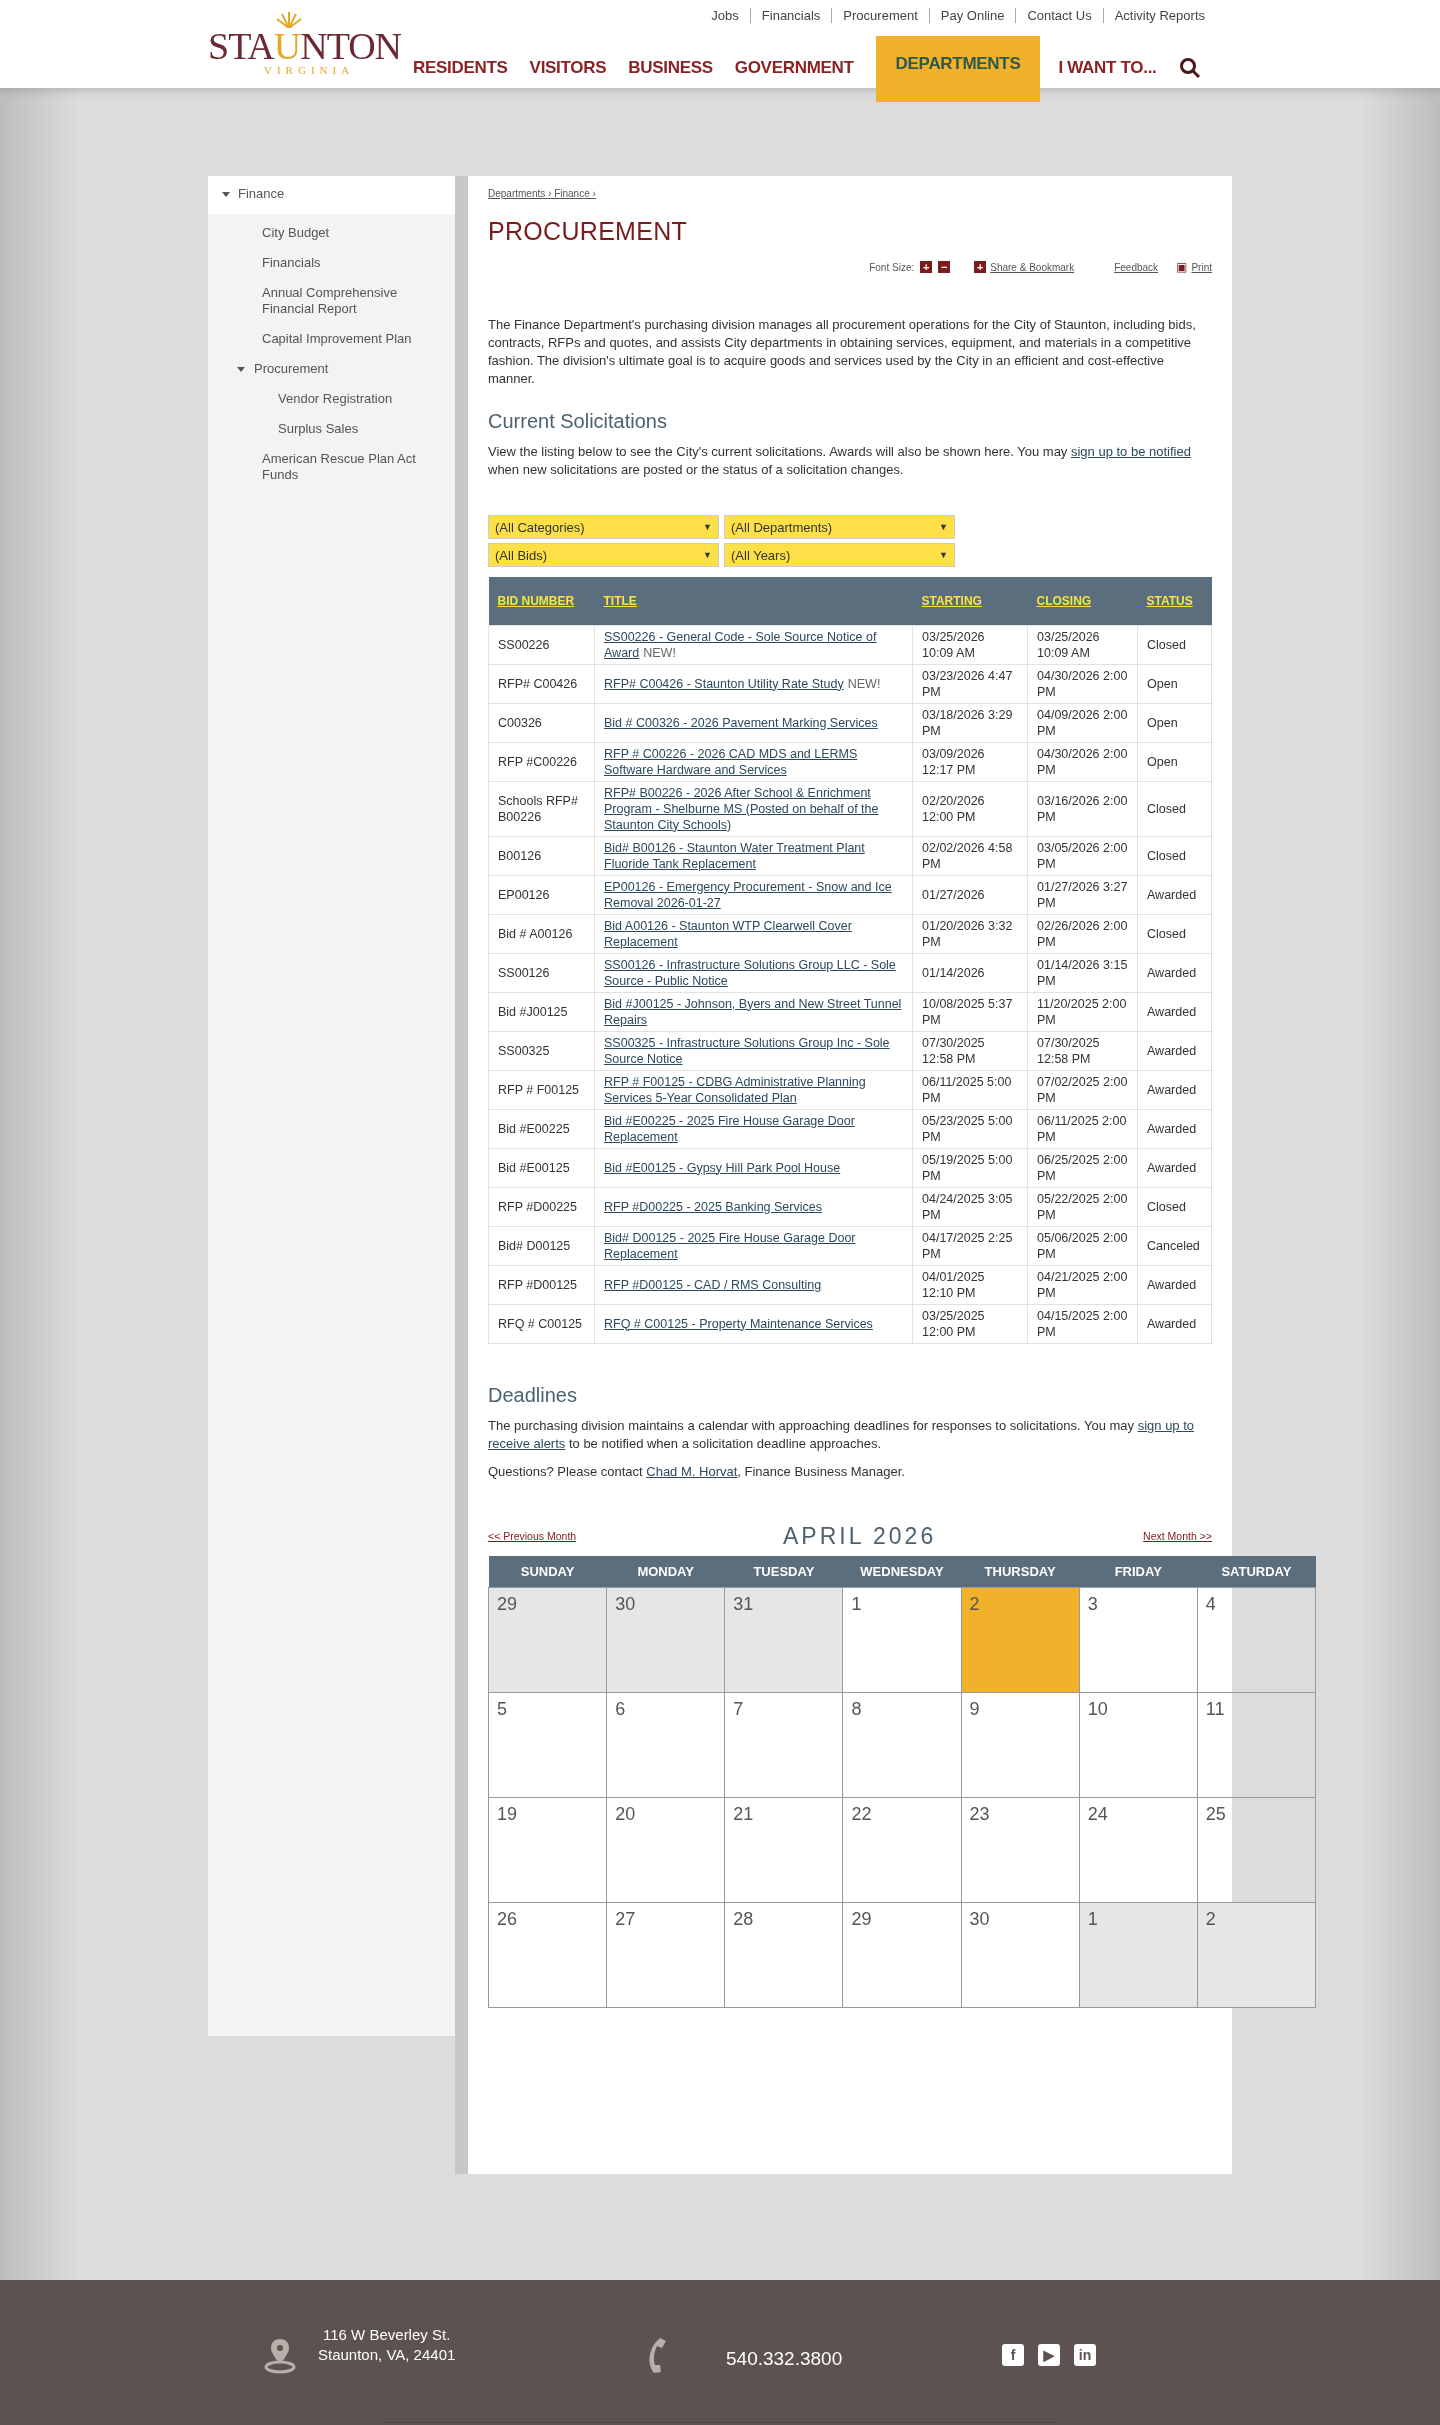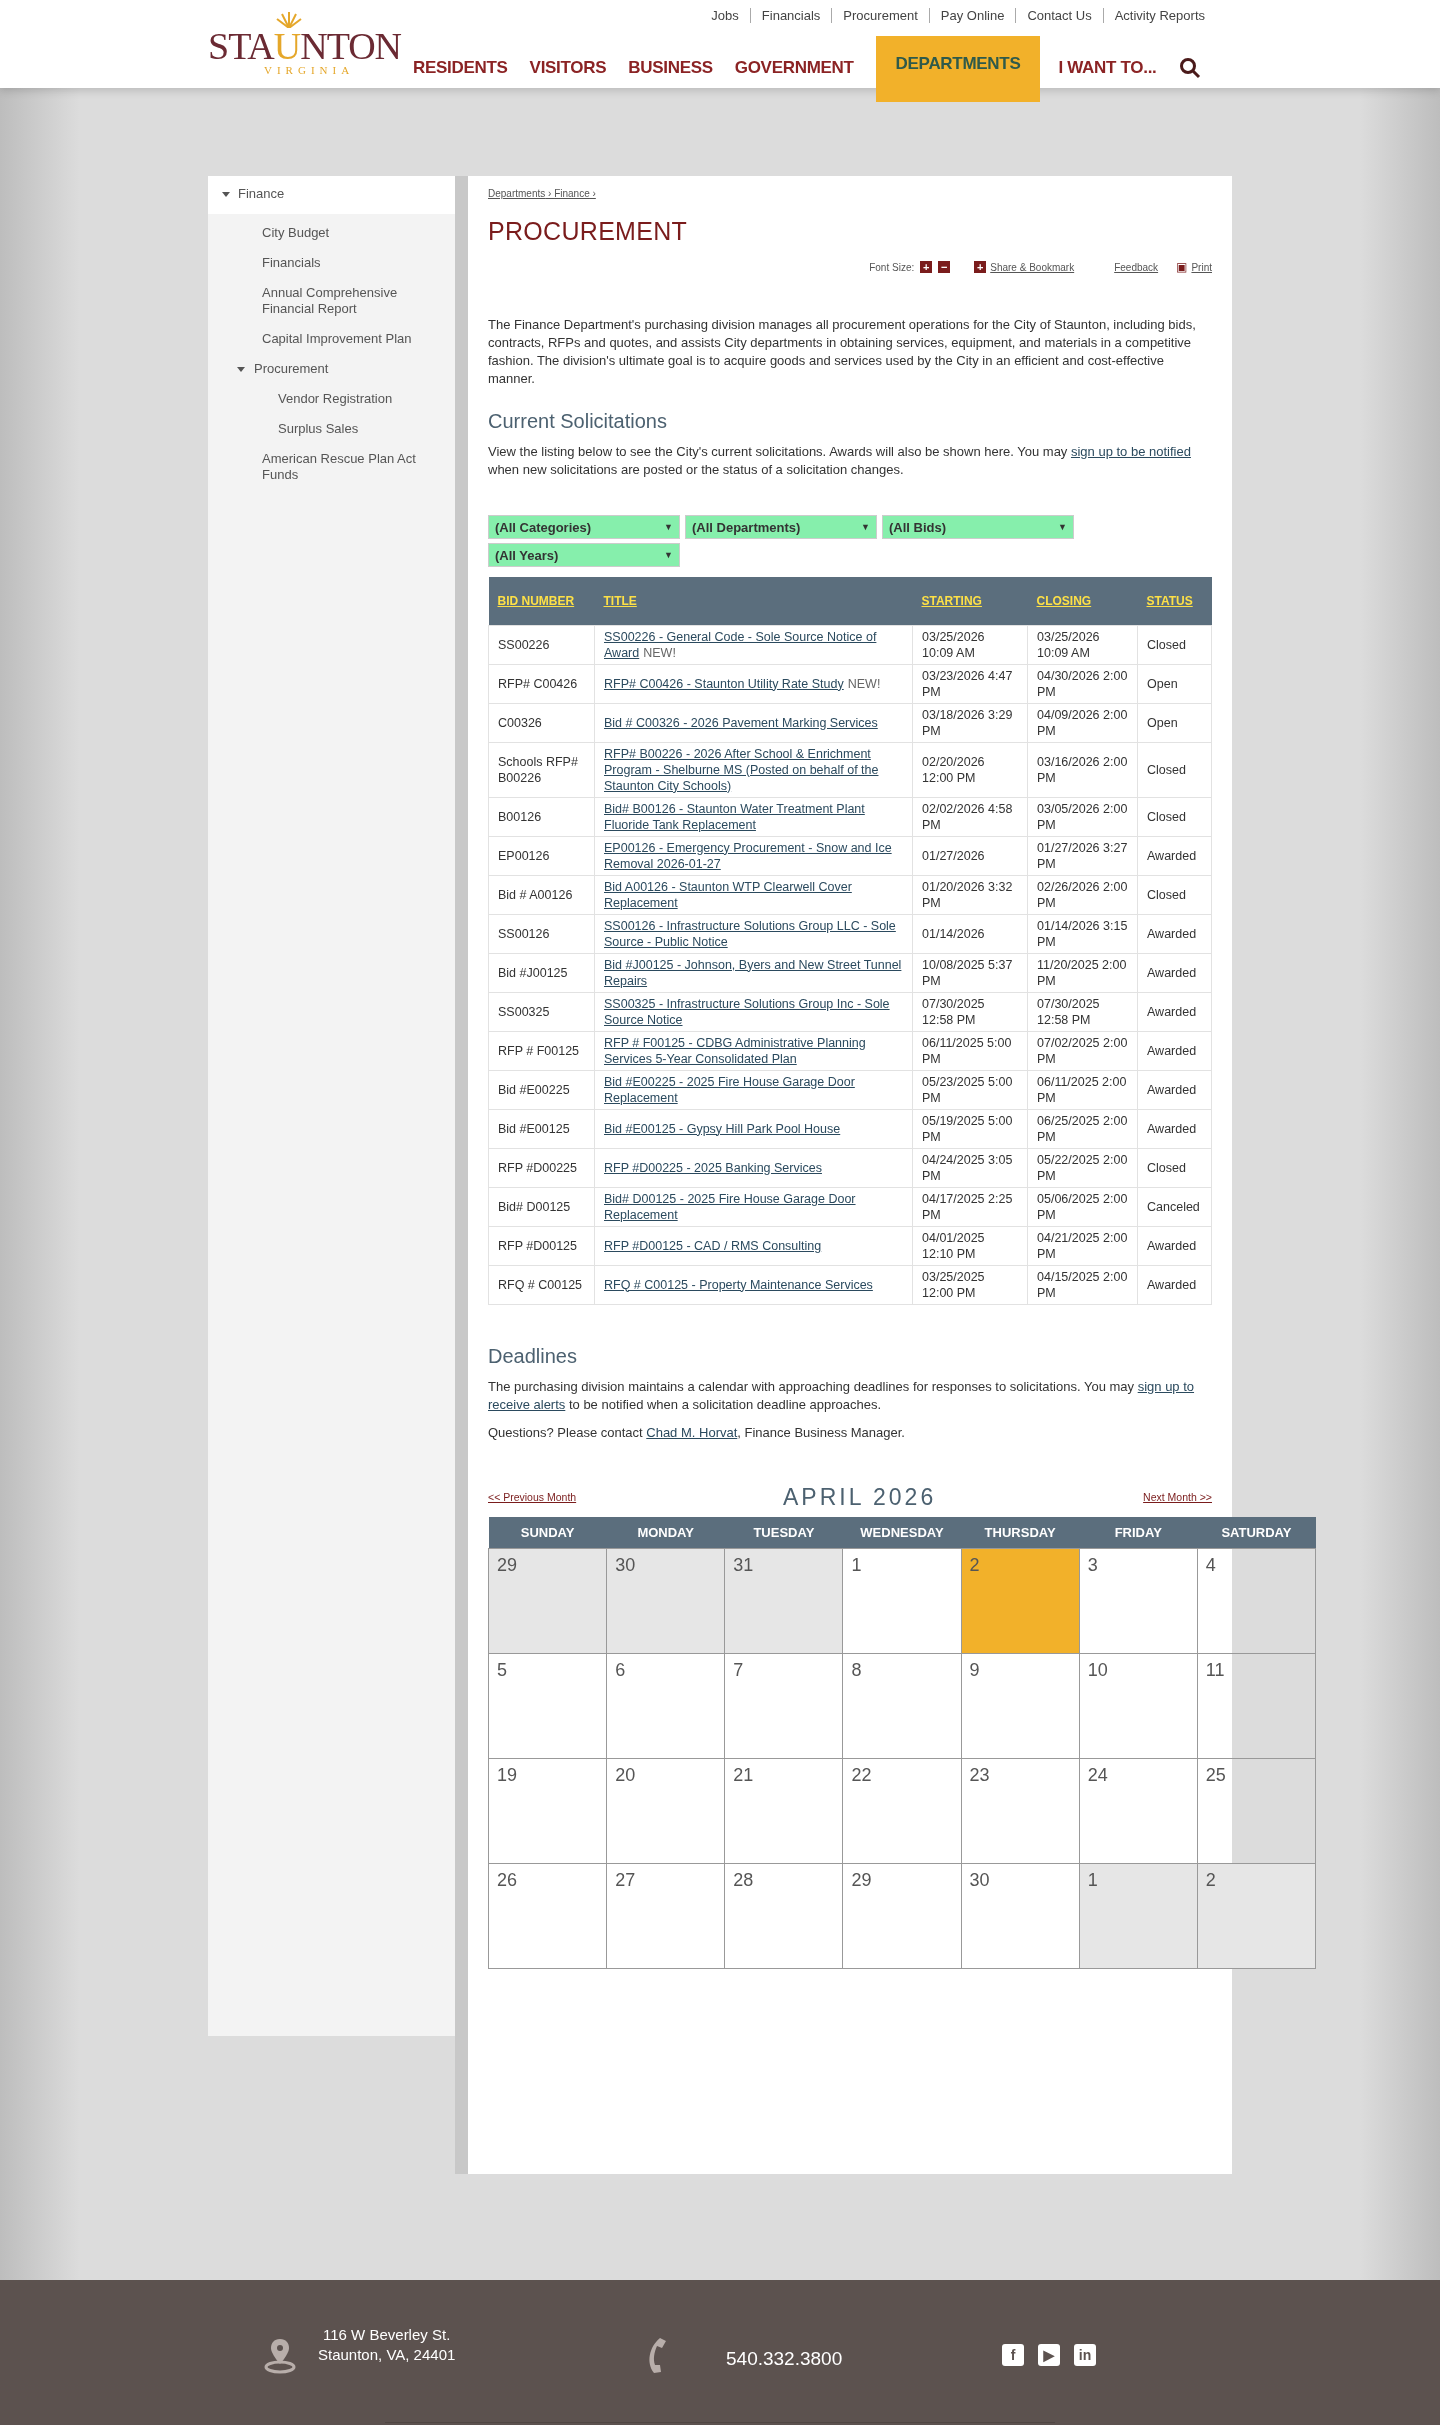--- a/index.html
+++ b/index.html
@@ -40,21 +40,21 @@
   .title { font-size: 25px; color: #7a1c1c; margin-top: 18px; font-weight: normal; letter-spacing: 0.3px; }
   .tools { display: flex; justify-content: flex-end; align-items: center; font-size: 10px; color: #555; margin-top: 14px; }
   .tools .box { display:inline-block; width: 12px; height: 12px; background: #7a1c1c; color: #fff; font-size: 11px; line-height: 12px; text-align: center; font-weight: bold; margin-left: 6px; }
   .tools a { color: #555; margin-left: 4px; }
   .tools .gap { width: 18px; }
   .intro { font-size: 13px; line-height: 18px; margin-top: 42px; color: #333; }
   h2.sec { font-size: 20px; color: #4c6170; font-weight: normal; margin-top: 22px; }
   p.txt { font-size: 13px; line-height: 18px; margin-top: 10px; color: #333; }
 
   .filters { display: flex; flex-wrap: wrap; gap: 4px 5px; margin-top: 36px; width: 690px; }
-  .sel { width: 192px; height: 24px; border: 1px solid #ccc; font-size: 13px; padding: 3px 6px; display: flex; justify-content: space-between; align-items: center; color: #333; background: #86efac; font-weight: bold; }
+  .sel { width: 231px; height: 24px; border: 1px solid #ccc; font-size: 13px; padding: 3px 6px; display: flex; justify-content: space-between; align-items: center; color: #333; background: #fde047; }
   .sel .chev { font-size: 9px; }
 
   table.bids { width: 724px; border-collapse: collapse; margin-top: 10px; font-size: 12.5px; }
   table.bids th { background: #5b6e7d; color: #fde047; text-align: left; padding: 6px 9px; font-size: 12px; text-decoration: underline; font-weight: bold; height: 48px; }
   table.bids td { border: 1px solid #e2e2e2; padding: 3px 9px; line-height: 16px; vertical-align: middle; height: 39px; color: #333; }
   table.bids td a { color: #2b4a5e; }
   table.bids .new { color: #666; margin-left: 4px; }
 
   .deadlines { margin-top: 40px; }
   .calhead { display: flex; justify-content: space-between; align-items: center; margin-top: 42px; }
@@ -203,20 +203,27 @@
               <td>Open</td>
             </tr>
             <tr>
               <td>C00326</td>
               <td><a href="#">Bid # C00326 - 2026 Pavement Marking Services</a></td>
               <td>03/18/2026 3:29 PM</td>
               <td>04/09/2026 2:00 PM</td>
               <td>Open</td>
             </tr>
             <tr>
+              <td>RFP #C00226</td>
+              <td><a href="#">RFP # C00226 - 2026 CAD MDS and LERMS Software Hardware and Services</a></td>
+              <td>03/09/2026 12:17 PM</td>
+              <td>04/30/2026 2:00 PM</td>
+              <td>Open</td>
+            </tr>
+            <tr>
               <td>Schools RFP# B00226</td>
               <td><a href="#">RFP# B00226 - 2026 After School &amp; Enrichment Program - Shelburne MS (Posted on behalf of the Staunton City Schools)</a></td>
               <td>02/20/2026 12:00 PM</td>
               <td>03/16/2026 2:00 PM</td>
               <td>Closed</td>
             </tr>
             <tr>
               <td>B00126</td>
               <td><a href="#">Bid# B00126 - Staunton Water Treatment Plant Fluoride Tank Replacement</a></td>
               <td>02/02/2026 4:58 PM</td>

